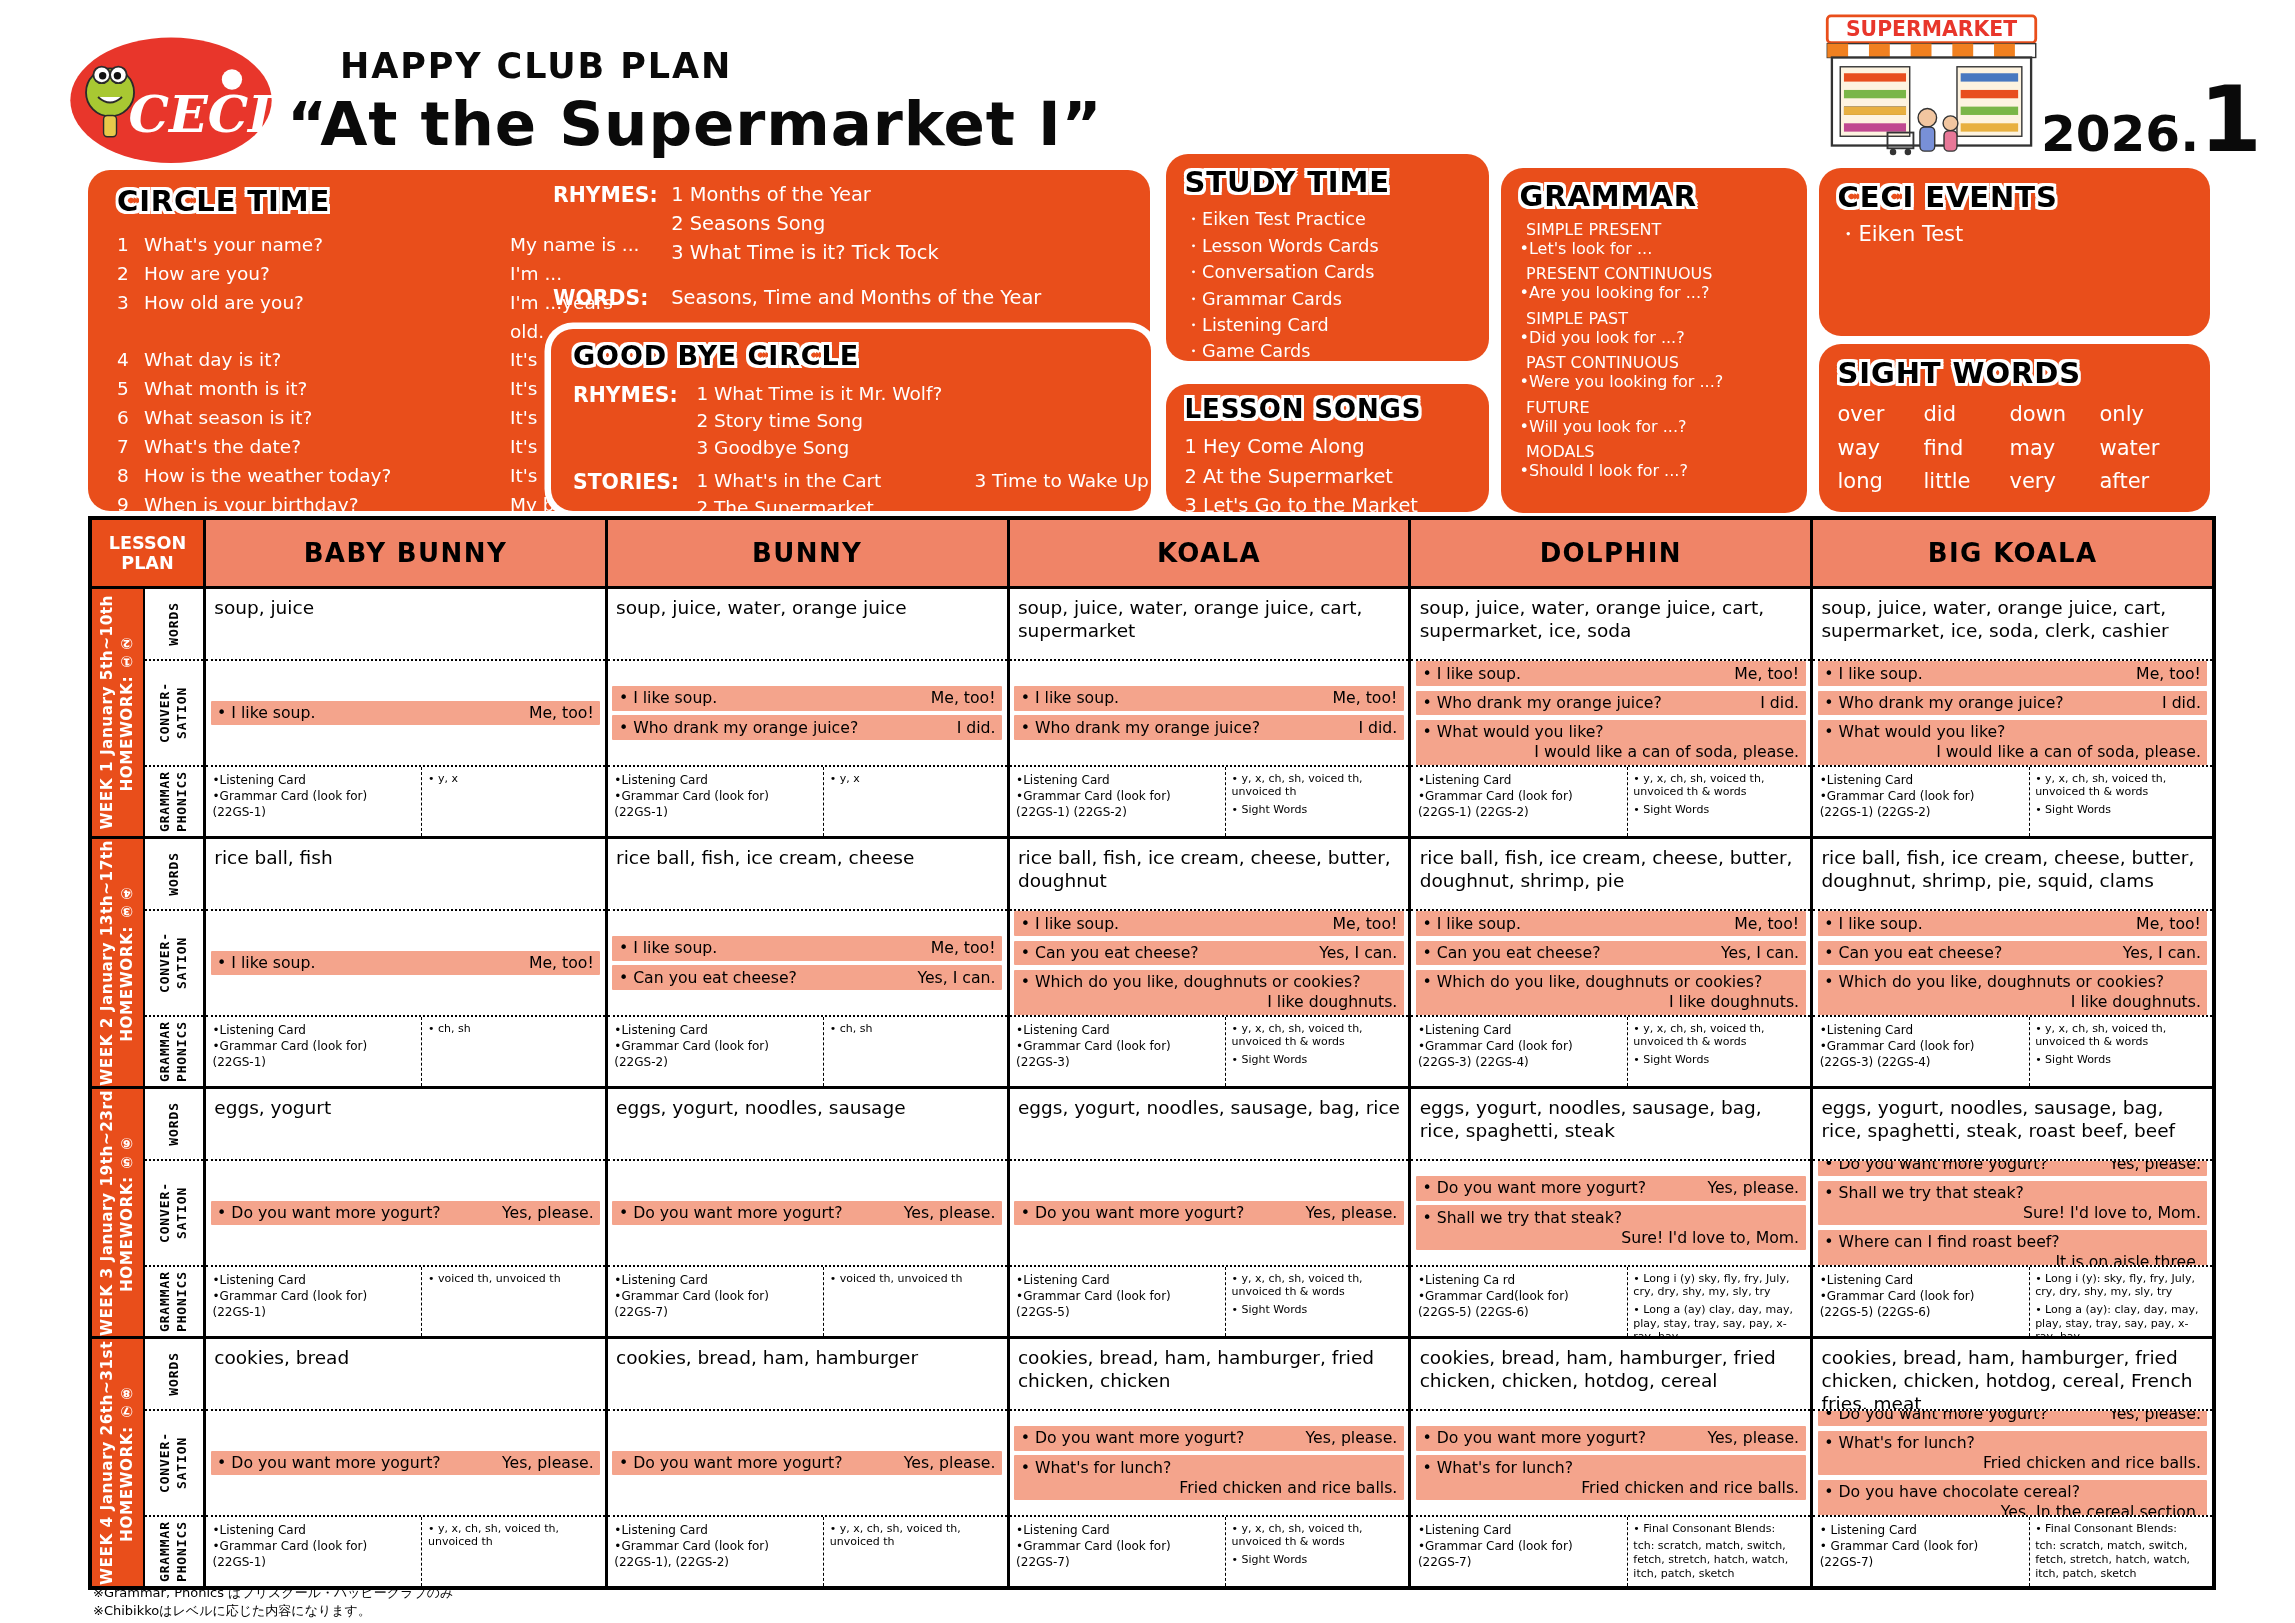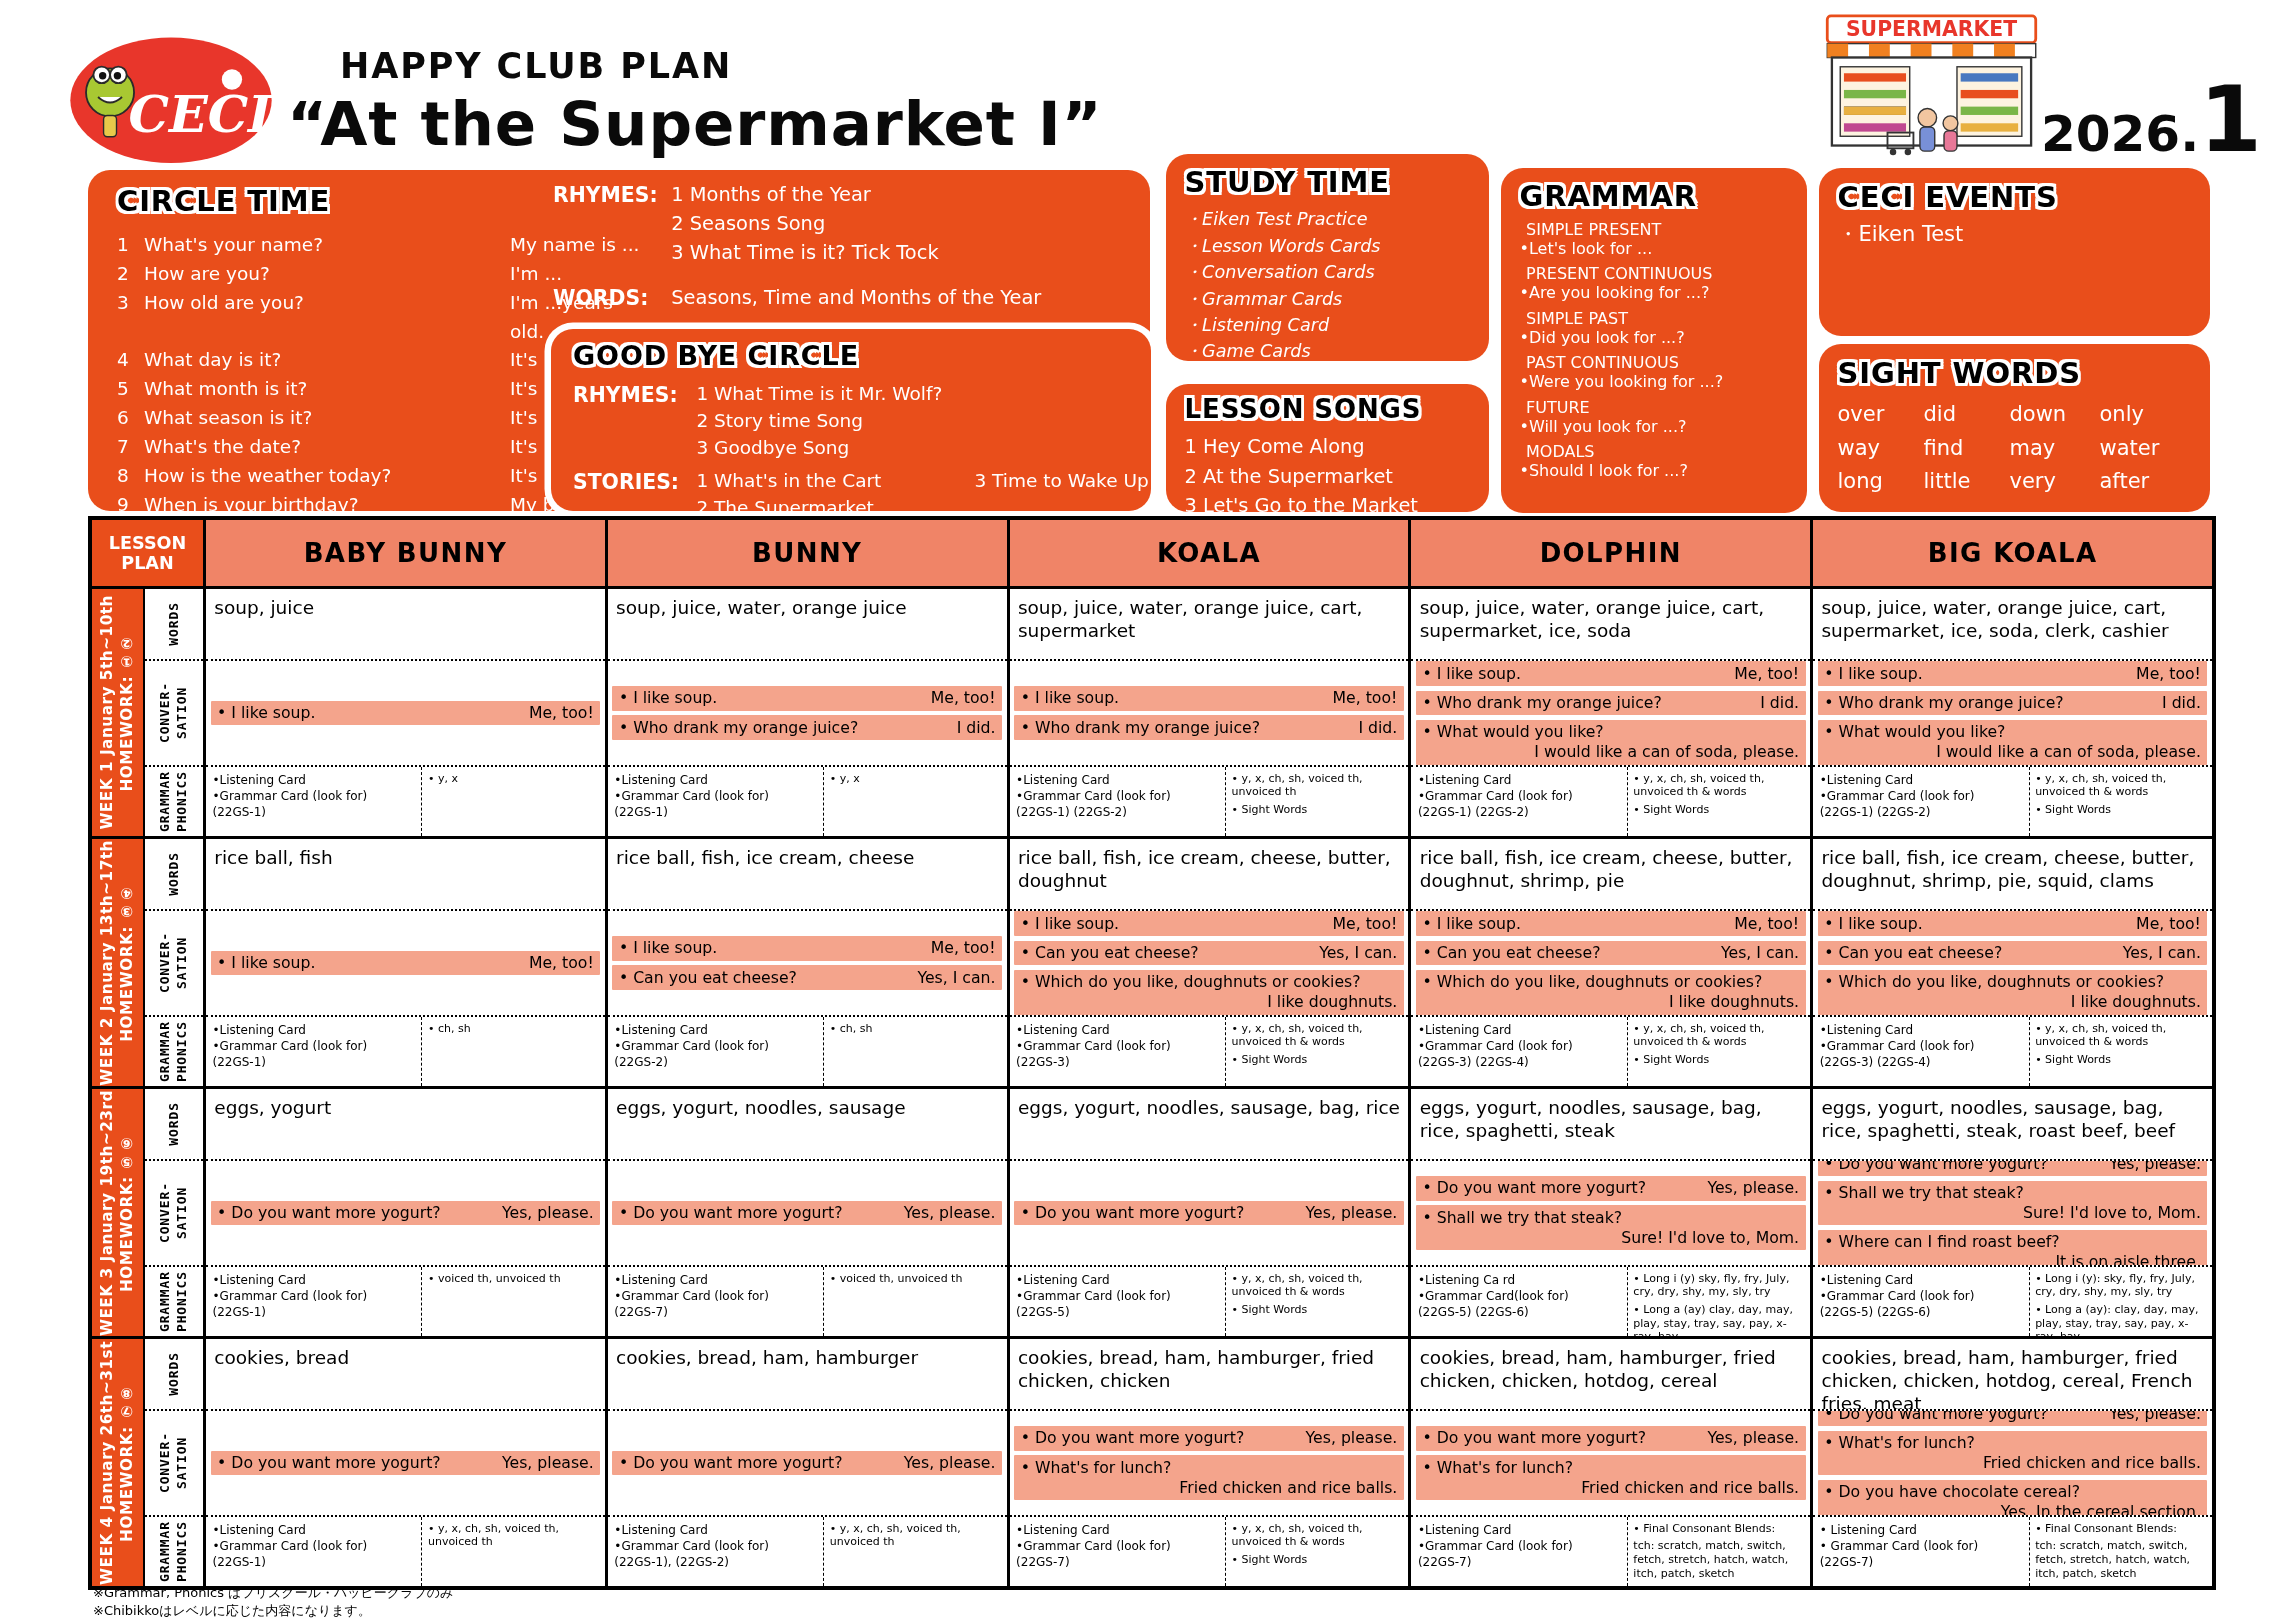--- a/index.html
+++ b/index.html
@@ -28,21 +28,21 @@
   .ct-rows{margin-top:13px; width:523px;}
   .ct-row{display:grid; grid-template-columns:27px 366px 1fr; font-size:18.5px; line-height:1.56;}
   .b-goodbye{left:551px; top:329px; width:600px; height:182px; padding:11px 0 0 22px; box-shadow:0 0 0 6.5px #fff;}
   .rw-block{position:absolute; left:465px; top:10.2px; width:590px;}
   .rw-grid{display:grid; grid-template-columns:109px 1fr; column-gap:9.3px; font-size:19.4px; line-height:1.5;}
   .rw-label{font-weight:bold; font-size:20.4px;}
   .gb-grid{display:grid; grid-template-columns:116px 1fr; column-gap:7.4px; font-size:18.5px; line-height:1.45; margin-top:10.2px;}
   .gb-stories{display:flex; gap:19px;}
   .gb-stories .colA{width:259px;}
   .b-study{left:1166px; top:154px; width:323px; height:207px; padding:11px 0 0 18.5px;}
-  .list-items{margin-top:7.4px; font-size:17.6px; line-height:1.5;font-style:italic;}
+  .list-items{margin-top:7.4px; font-size:17.6px; line-height:1.5;}
   .b-songs{left:1166px; top:384px; width:323px; height:128px; padding:10.2px 0 0 18.5px;}
   .songs-items{margin-top:8.3px; font-size:19.4px; line-height:1.5;}
   .b-grammar{left:1501px; top:168px; width:306px; height:345px; padding:11px 0 0 18.5px;}
   .gr-sec{margin-top:6.5px;}
   .gr-label{font-size:16px; padding-left:6.5px;}
   .gr-ex{font-size:16px;}
   .b-events{left:1819px; top:168px; width:391px; height:168px; padding:12px 0 0 18.5px;}
   .ev-items{margin-top:5px; font-size:21px; line-height:1.5;}
   .b-sight{left:1819px; top:344px; width:391px; height:168px; padding:12px 0 0 18.5px;}
   .sw-row{display:grid; grid-template-columns:86px 86px 90px 83px; font-size:21px; line-height:1.6;}

